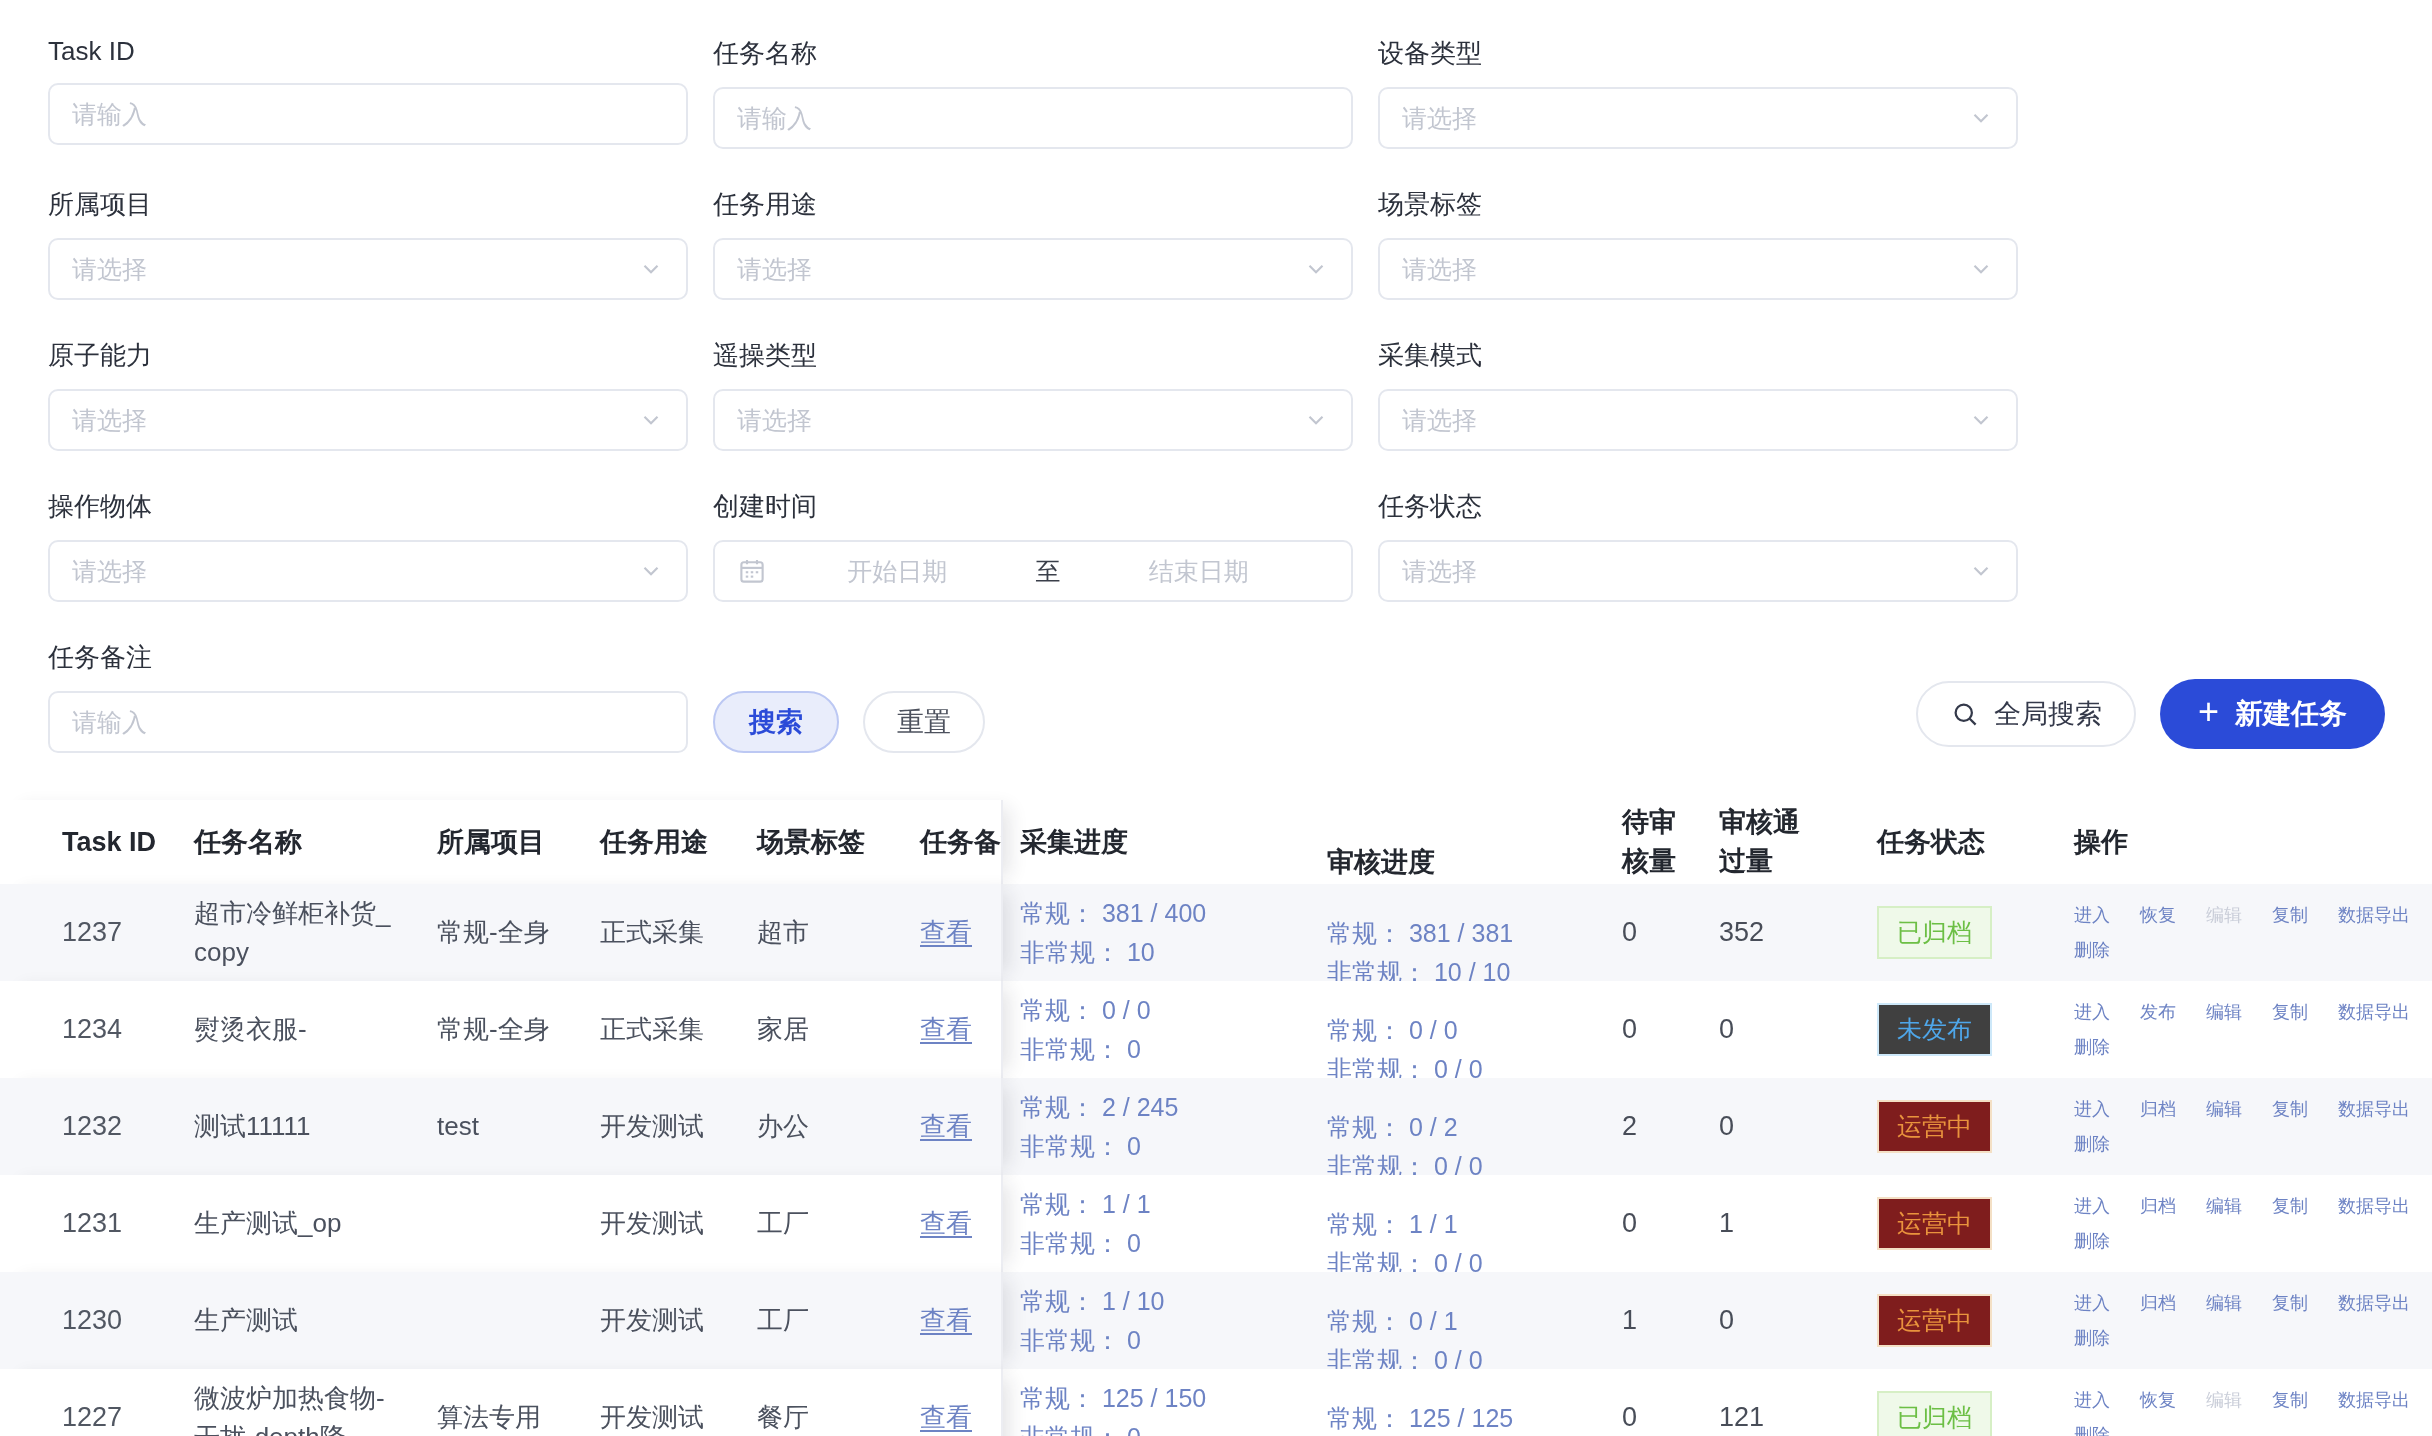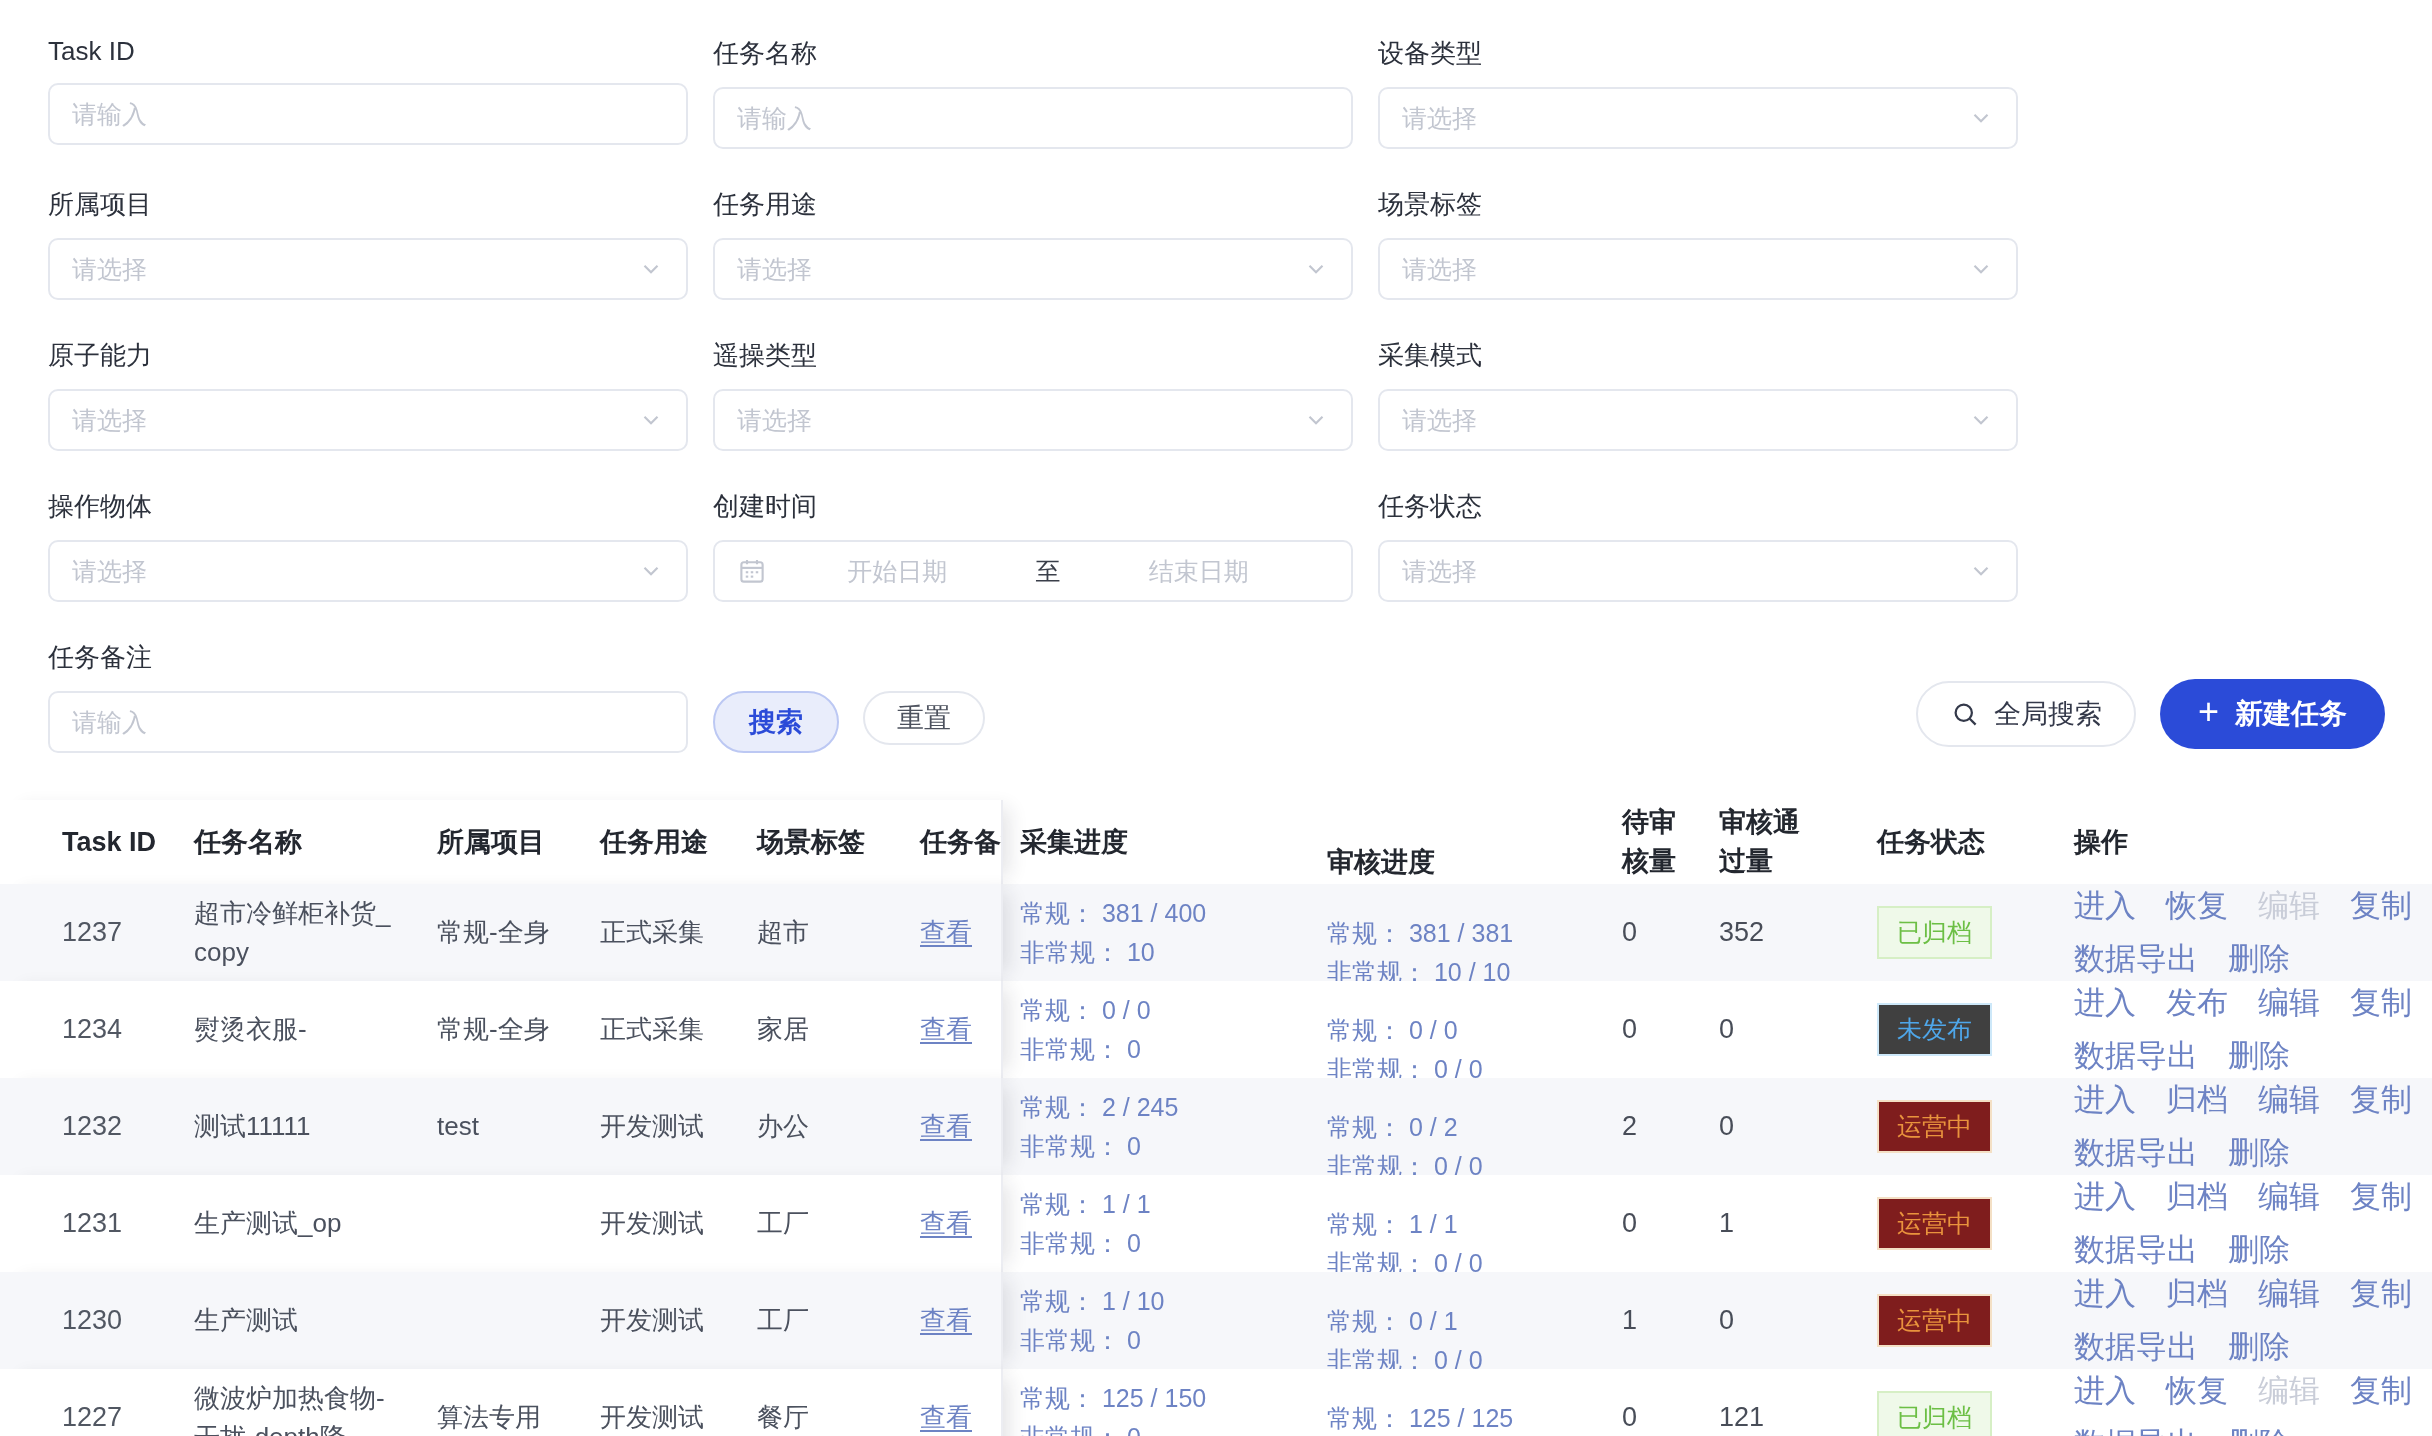--- a/index.html
+++ b/index.html
@@ -17,21 +17,21 @@
   input.control::placeholder { color:#c2c6d0; }
   .control.select { justify-content:space-between; cursor:pointer; }
   .control.daterange { gap:0; }
   .daterange .dr-start,.daterange .dr-end { flex:1; text-align:center; color:#c2c6d0; }
   .daterange .dr-sep { color:#3a3f4a; padding:0 8px; }
   .filter-buttons { align-self:end; display:flex; gap:24px; }
   .btn { display:inline-flex; align-items:center; justify-content:center; cursor:pointer;
     font-family:inherit; border:none; background:none; }
   .btn-search { height:62px; padding:0 34px; border-radius:31px; background:#e9edfb;
     border:2px solid #bcc8f3; color:#2b4bd8; font-weight:700; font-size:27px; }
-  .btn-reset { height:54px; padding:0 32px; border-radius:31px; background:#fff;
+  .btn-reset { height:62px; padding:0 32px; border-radius:31px; background:#fff;
     border:2px solid #e4e7ee; color:#4d525e; font-size:27px; }
 
   
   .toolbar-right { position:absolute; top:643px; right:47px; display:flex; gap:24px; align-items:center; }
   .btn-global { height:66px; padding:0 32px; border-radius:33px; border:2px solid #e4e7ee;
     background:#fff; color:#34394a; font-size:27px; gap:14px; }
   .btn-create { height:70px; padding:0 38px; border-radius:35px; background:#2b4bd8;
     color:#fff; font-size:28px; font-weight:700; gap:16px; }
   .plus-glyph { font-size:36px; font-weight:400; line-height:1; transform:translateY(-2px); }
 
@@ -59,21 +59,21 @@
   .w2 { width:58px; } .w3 { width:86px; }
   .link { color:#6d83c4; cursor:pointer; }
   .view-link { text-decoration:underline; text-underline-offset:4px; }
   .progress div { font-size:25px; line-height:1.55; color:#6d83c4; white-space:nowrap; }
   .num { font-size:27px; color:#484d58; }
   .badge { display:inline-block; padding:8px 18px; border-radius:0; font-size:25px; border:2px solid; }
   .badge.green { color:#6cbf45; background:#eff9e9; border-color:#d6efc5; }
   .badge.blue  { color:#4ea6e9; background:#404040; border-color:#cde8f9; }
   .badge.orange{ color:#e9933d; background:#7f1d1d; border-color:#f4e0c5; }
   .ops { display:flex; flex-wrap:wrap; column-gap:30px; row-gap:8px; width:345px; line-height:1.45; }
-  .ops .op { font-size:31px; color:#6d83c4; cursor:pointer; white-space:nowrap; }
+  .ops .op { font-size:18px; color:#6d83c4; cursor:pointer; white-space:nowrap; }
   .ops .op.disabled { color:#c9cdd8; cursor:default; }
   svg { display:block; }
 </style>
 </head>
 <body>
 
 <div class="page">
 
   <section class="filter-grid">
 

